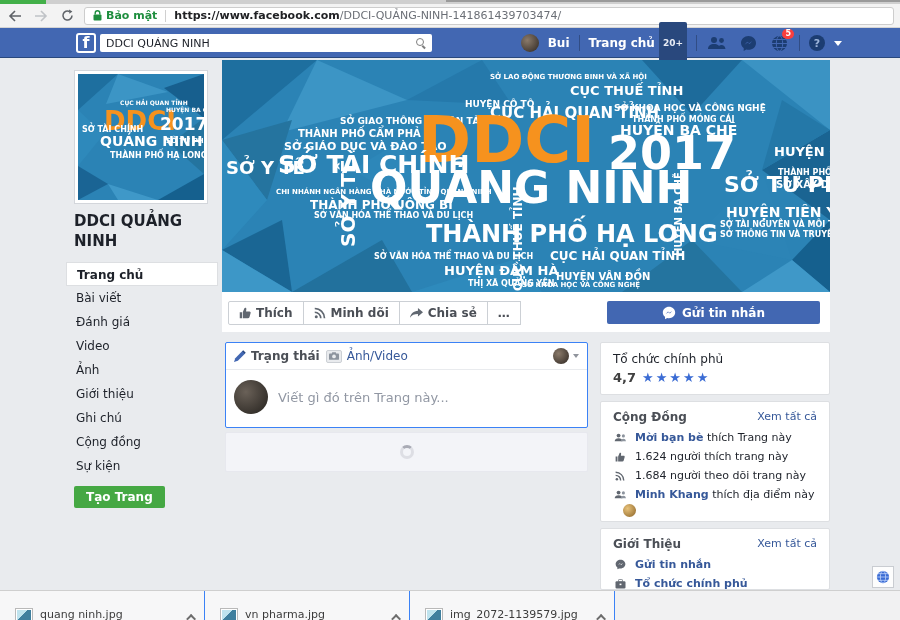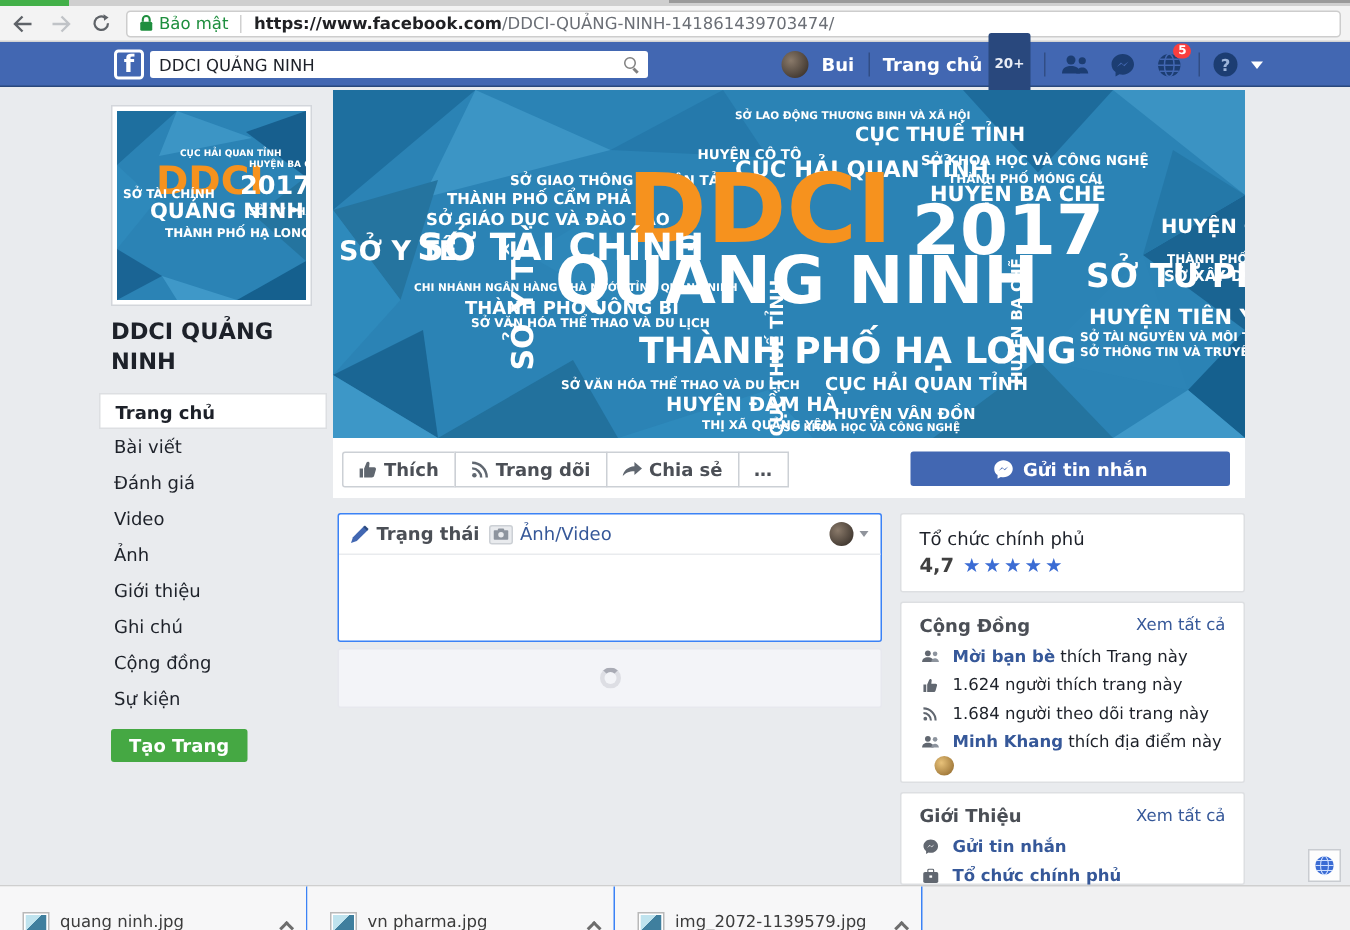--- a/index.html
+++ b/index.html
@@ -8,21 +8,21 @@
 
   
   .top-strip { position:absolute; left:0; top:0; width:900px; height:4px; background:#cfcfcf; }
   .top-strip .green { position:absolute; left:0; top:0; width:46px; height:4px; background:#43b049; }
   .top-strip .dark { position:absolute; left:446px; top:0; width:454px; height:2px; background:#9a9a9a; }
 
   
   .browser { position:absolute; left:0; top:4px; width:900px; height:24px; background:#f3f3f3; border-bottom:1px solid #d4d4d4; display:flex; align-items:center; }
   .nav-ic { width:22px; height:20px; display:flex; align-items:center; justify-content:center; margin-left:4px; cursor:pointer; }
   .addr { flex:1; height:18px; margin:0 6px 0 6px; background:#fff; border:1px solid #cdcdcd; border-radius:3px; display:flex; align-items:center; padding:0 8px; overflow:hidden; }
-  .sec { display:flex; align-items:center; gap:4px; }
+  .sec { display:flex; align-items:center; gap:4px;font-weight:bold; }
   .sec-label { color:#1e8e3e; font-size:11px; }
   .addr-divider { width:1px; height:12px; background:#d0d0d0; margin:0 8px; }
   .url { font-size:11px; white-space:nowrap; }
   .url .host { color:#202124; font-weight:bold; }
   .url .path { color:#6b6f76; }
 
   
   .fb-header { position:absolute; left:0; top:28px; width:900px; height:30px; background:#4267b2; border-bottom:1px solid #29487d; }
   .fb-logo { position:absolute; left:76px; top:5px; width:20px; height:20px; background:#4267b2; border:2px solid #fff; border-radius:3px; color:#fff; font-weight:bold; font-size:16px; line-height:15px; text-align:center; cursor:pointer; }
   .fb-search { position:absolute; left:100px; top:6px; width:332px; height:18px; background:#fff; border-radius:2px; display:flex; align-items:center; }
@@ -302,21 +302,21 @@
         <svg width="12" height="12" viewBox="0 0 16 16">
             <path d="M1 7h3v8H1z M5 15 V7 l2.2-5.2 c0.6-1.4 2.8-0.8 2.6 0.8 L9.4 6 H14 c1.1 0 1.8 1 1.5 2 l-1.6 5.5 c-0.3 1-1 1.5-2 1.5 Z" fill="#606770"></path>
           </svg>
         <span>Thích</span>
       </button>
       <button class="act-btn">
         <svg width="12" height="12" viewBox="0 0 16 16">
             <circle cx="3" cy="13" r="2" fill="#606770"></circle>
             <path d="M1 7 a8 8 0 0 1 8 8 M1 2 a13 13 0 0 1 13 13" stroke="#606770" stroke-width="2.2" fill="none"></path>
           </svg>
-        <span>Trang dõi</span>
+        <span>Minh dõi</span>
       </button>
       <button class="act-btn">
         <svg width="13" height="12" viewBox="0 0 18 14">
             <path d="M11 0 L18 6 L11 12 V8.5 C6 8.5 2.5 10 0 13.5 C1 8 5 4.5 11 4 Z" fill="#606770"></path>
           </svg>
         <span>Chia sẻ</span>
       </button>
       <button class="act-btn">…</button>
     </div>
     <button class="msg-btn">
@@ -345,20 +345,24 @@
               <circle cx="6" cy="5" r="2.2" fill="#e9ebee"></circle>
             </svg>
         </span>
         <span class="lbl-photo">Ảnh/Video</span>
       </div>
       <div class="comp-right">
         <div class="mini-avatar"></div>
         <div class="caret-sm"></div>
       </div>
     </div>
+    <div class="comp-body">
+      <div class="comp-avatar"></div>
+      <div class="comp-ph">Viết gì đó trên Trang này...</div>
+    </div>
   </div>
 
   <div class="load-card">
     <div class="spinner"></div>
   </div>
 
   <div class="card cat-card">
     <div class="cat-name">Tổ chức chính phủ</div>
     <div class="rating-row">
       <span class="rating-num">4,7</span>

